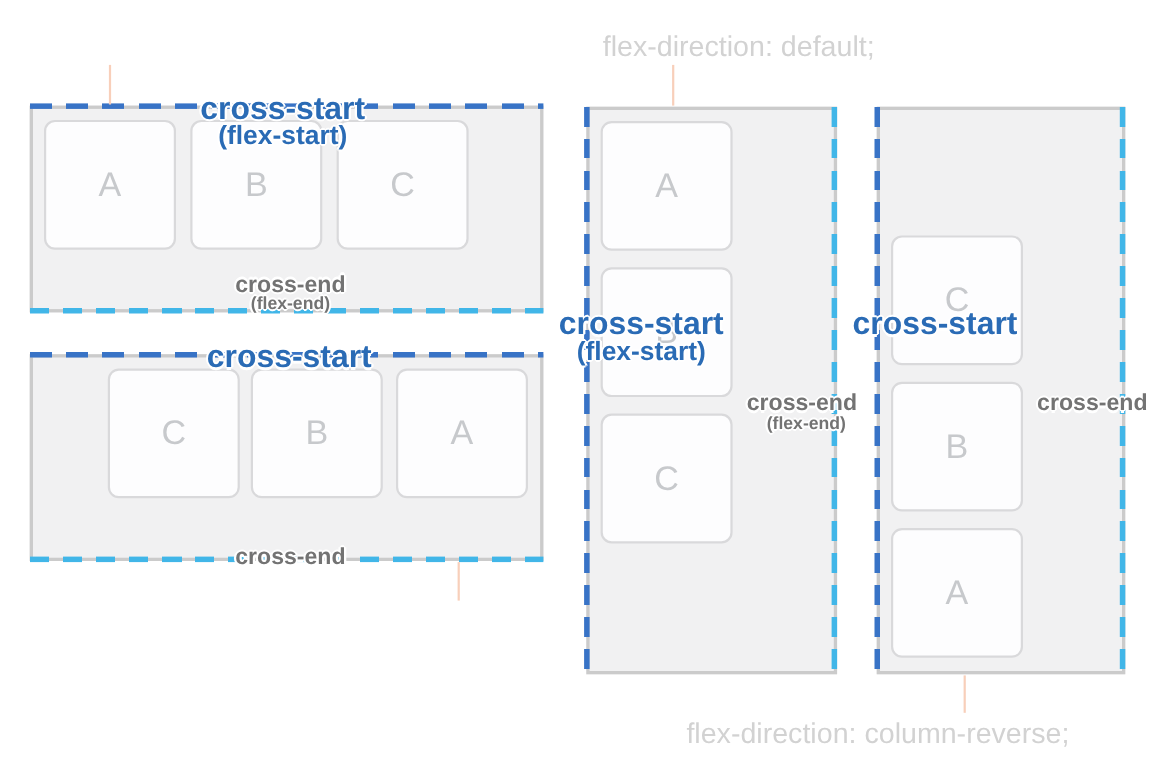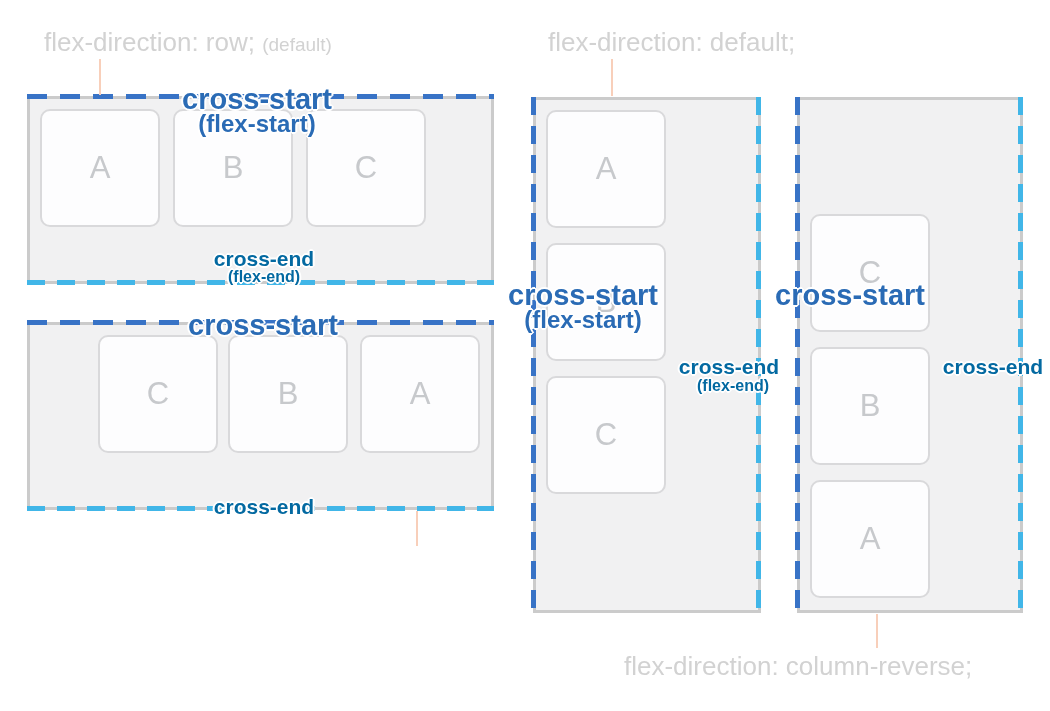--- a/index.html
+++ b/index.html
@@ -28,35 +28,31 @@
   .dash-h.cyan { background:repeating-linear-gradient(to right, #41b6e8 0 18px, transparent 18px 30px); }
   .dash-v { width:5px; }
   .dash-v.blue { background:repeating-linear-gradient(to bottom, #3873c6 0 18px, transparent 18px 29px); }
   .dash-v.cyan { background:repeating-linear-gradient(to bottom, #41b6e8 0 18px, transparent 18px 29px); }
   .cross-label {
     position:absolute; transform:translateX(-50%); font-weight:bold; white-space:nowrap; z-index:5;
     text-shadow: 2px 0 0 #fff, -2px 0 0 #fff, 0 2px 0 #fff, 0 -2px 0 #fff,
                  1px 1px 0 #fff, -1px -1px 0 #fff, 1px -1px 0 #fff, -1px 1px 0 #fff;
   }
   .cs { color:#2a6bb5; }
-  .ce { color:#0369a1; }
+  .ce { color:#737373; }
   .size-lg { font-size:29px; }
   .size-md { font-size:24px; }
   .size-sm { font-size:21px; }
   .size-xs { font-size:16px; }
 </style>
 </head>
 <body>
 
 <div class="canvas">
 
-  <div class="heading" style="left:44px; top:27px;">
-    <span>flex-direction: row;</span>
-    <span class="heading-note">(default)</span>
-  </div>
   <div class="heading" style="left:548px; top:27px;">flex-direction: default;</div>
   <div class="heading" style="left:624px; top:651px;">flex-direction: column-reverse;</div>
 
   <div class="connector" style="left:99px; top:59px; height:36px;"></div>
   <div class="connector" style="left:416px; top:511px; height:35px;"></div>
   <div class="connector" style="left:611px; top:59px; height:37px;"></div>
   <div class="connector" style="left:876px; top:614px; height:34px;"></div>
 
   <div class="flex-container" style="left:27px; top:96px; width:467px; height:188px;">
     <div class="item-box" style="left:10px; top:10px;">

